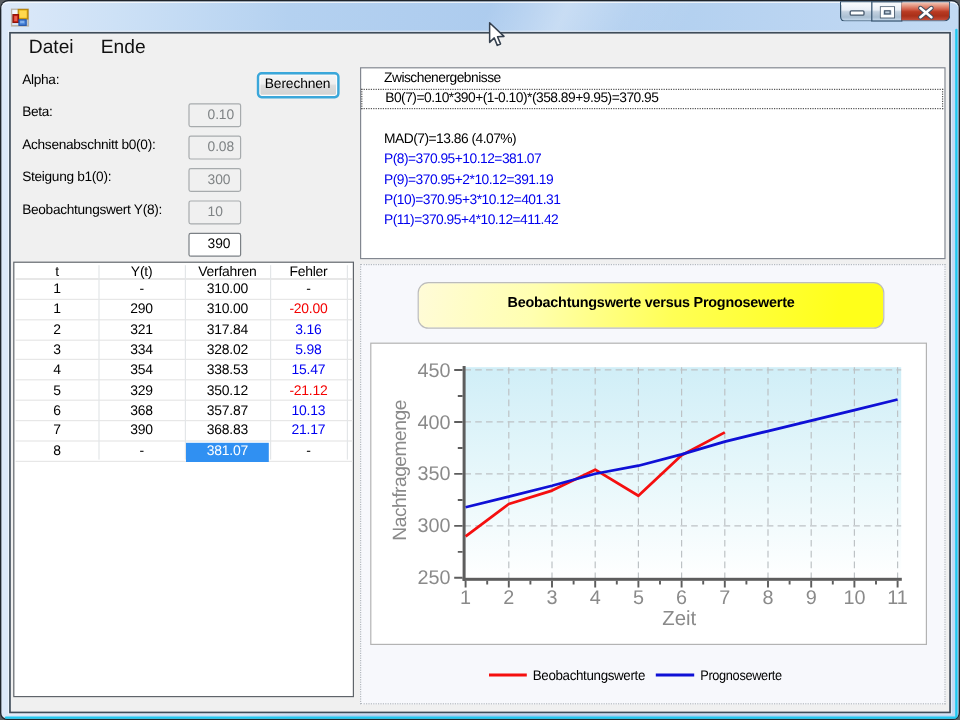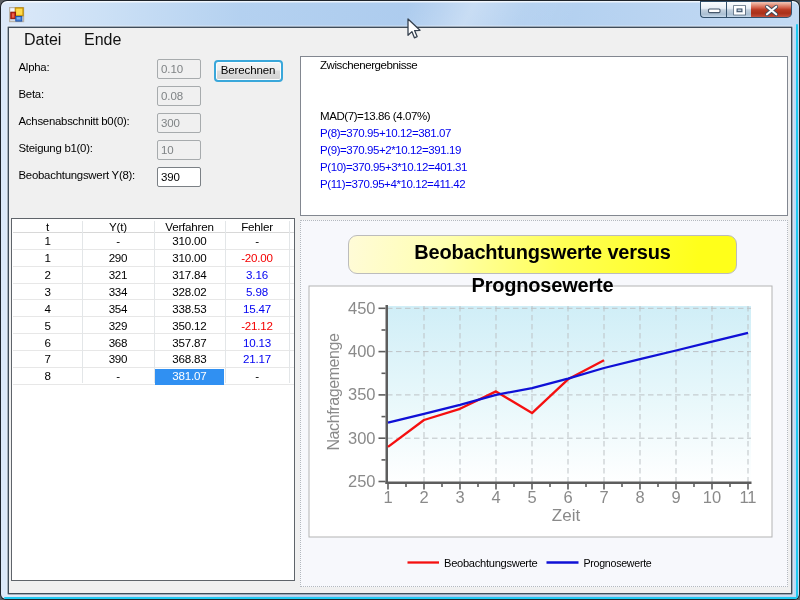--- a/index.html
+++ b/index.html
@@ -25,21 +25,21 @@
   background:linear-gradient(#fbfdfe 0%,#e9eff6 42%,#c3d1df 52%,#aabfd2 82%,#c6d9ec 100%);}
 #wclose{left:51px;width:41px;border-radius:0 0 5px 0;border-left:none;
   background:linear-gradient(#f2c7ba 0%,#e8a38e 14%,#d2604a 38%,#b83a22 52%,#a93019 75%,#bd4531 94%,#c85a45 100%);}
 .wb svg{position:absolute;left:0;top:0;}
 
 .menu{position:absolute;top:32.5px;height:14px;line-height:14px;font-size:16px;color:#111;}
 
 .lbl{position:absolute;left:18.5px;height:14px;line-height:14px;font-size:11.4px;color:#000;letter-spacing:-.25px;}
 
 .fld{position:absolute;left:157px;width:44px;height:20px;box-sizing:border-box;border:1px solid #a7abad;
-  border-radius:2px;background:#f0f0f0;color:#7f8385;font-size:11.5px;line-height:18px;padding-left:3px;letter-spacing:-.1px;}
+  border-radius:2px;background:#f0f0f0;color:#7f8385;font-size:11.5px;line-height:18px;padding-left:15px;letter-spacing:-.1px;margin-top:27px;}
 .fld.en{background:#fff;border-color:#7b8085;color:#000;}
 #btn{position:absolute;left:213.5px;top:59.5px;width:69px;height:22.5px;box-sizing:border-box;
   border:2px solid #3aa7da;border-radius:4px;box-shadow:inset 0 0 0 1px #fdfdfd;
   background:linear-gradient(#f5f5f5 0%,#efefef 45%,#dddddd 50%,#d2d2d2 100%);
   font-size:11.5px;text-align:center;line-height:17.5px;color:#000;letter-spacing:-.1px;}
 
 #lbox{position:absolute;left:300px;top:56px;width:488px;height:160px;box-sizing:border-box;
   background:#fff;border:1px solid #828790;}
 #lbox .it{position:absolute;left:0;width:485px;height:17px;line-height:17px;font-size:11.5px;
   letter-spacing:-.42px;padding-left:19px;color:#000;white-space:nowrap;}
@@ -53,21 +53,21 @@
 #tpanel .cell{position:absolute;height:16px;line-height:16px;font-size:11.6px;letter-spacing:-.2px;text-align:center;color:#000;}
 #tpanel .hdr{font-size:11.6px;color:#000;}
 .c0{left:1px;width:69px}.c1{left:70px;width:72px}.c2{left:142px;width:71px}.c3{left:213px;width:64px}
 #selcell{position:absolute;left:142.5px;top:149.5px;width:69px;height:16px;background:#3090f2;}
 
 #cpanel{position:absolute;left:300px;top:220px;width:488px;height:367px;box-sizing:border-box;
   background:#f7f8fc;border:1px dotted #b4b9bf;}
 #banner{position:absolute;left:348px;top:235px;width:389px;height:38.5px;box-sizing:border-box;
   border:1px solid #bcbcbc;border-radius:9px;
   background:linear-gradient(100deg,#fffbd8 0%,#ffffb0 25%,#ffff55 55%,#ffff1a 90%);
-  text-align:center;font-size:20px;font-weight:bold;color:#000;line-height:33px;letter-spacing:-.2px;}
+  text-align:center;font-size:12px;font-weight:bold;color:#000;line-height:33px;letter-spacing:-.2px;}
 #csvg{position:absolute;left:300px;top:220px;}
 #cursor{position:absolute;left:407px;top:18px;}
 </style></head>
 <body>
 <div id="win">
  <div id="glass"></div>
  <div id="cyanR"></div>
  <div id="cyanB"></div>
  <div id="client"></div>
 
@@ -115,20 +115,21 @@
 
  <div class="fld" style="top:59px">0.10</div>
  <div class="fld" style="top:86px">0.08</div>
  <div class="fld" style="top:113px">300</div>
  <div class="fld" style="top:140px">10</div>
  <div class="fld en" style="top:167px">390</div>
  <div id="btn">Berechnen</div>
 
  <div id="lbox">
   <div class="it" style="top:0px">Zwischenergebnisse</div>
+  <div class="it sel" style="top:17px">B0(7)=0.10*390+(1-0.10)*(358.89+9.95)=370.95</div>
   <div class="it" style="top:51px">MAD(7)=13.86 (4.07%)</div>
   <div class="it b" style="top:68px">P(8)=370.95+10.12=381.07</div>
   <div class="it b" style="top:85px">P(9)=370.95+2*10.12=391.19</div>
   <div class="it b" style="top:102px">P(10)=370.95+3*10.12=401.31</div>
   <div class="it b" style="top:119px">P(11)=370.95+4*10.12=411.42</div>
  </div>
 
  <div id="tpanel">
   <div class="hl" style="top:13px;background:#d8d8d8"></div>
   <div class="hl" style="top:29.9px"></div>

